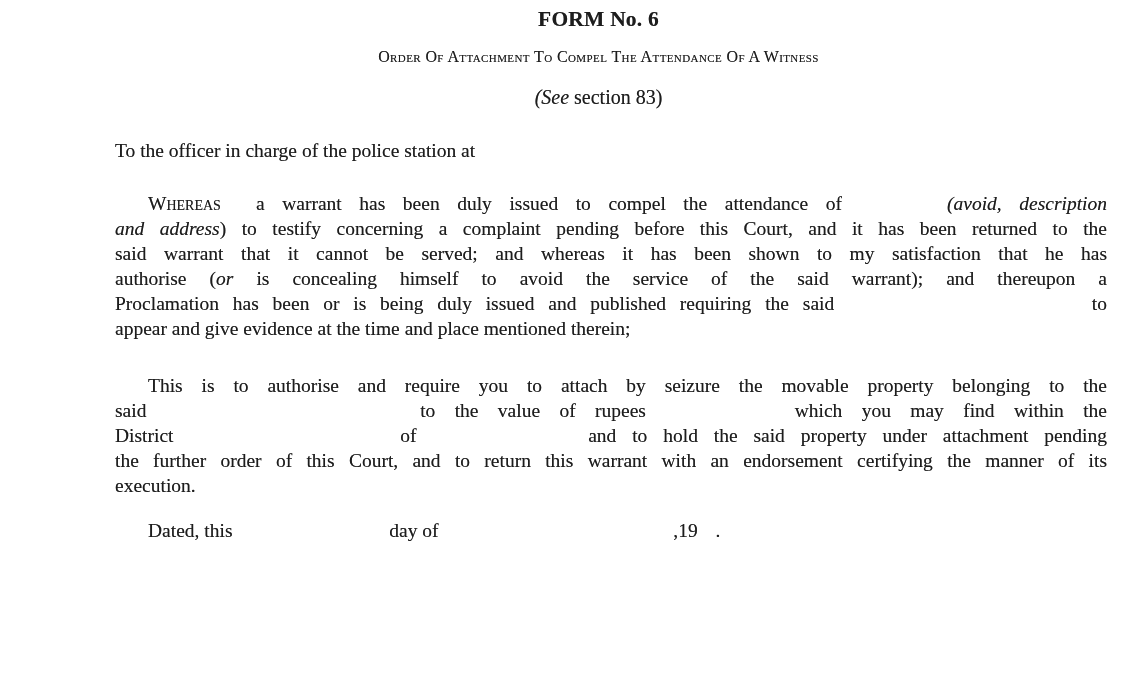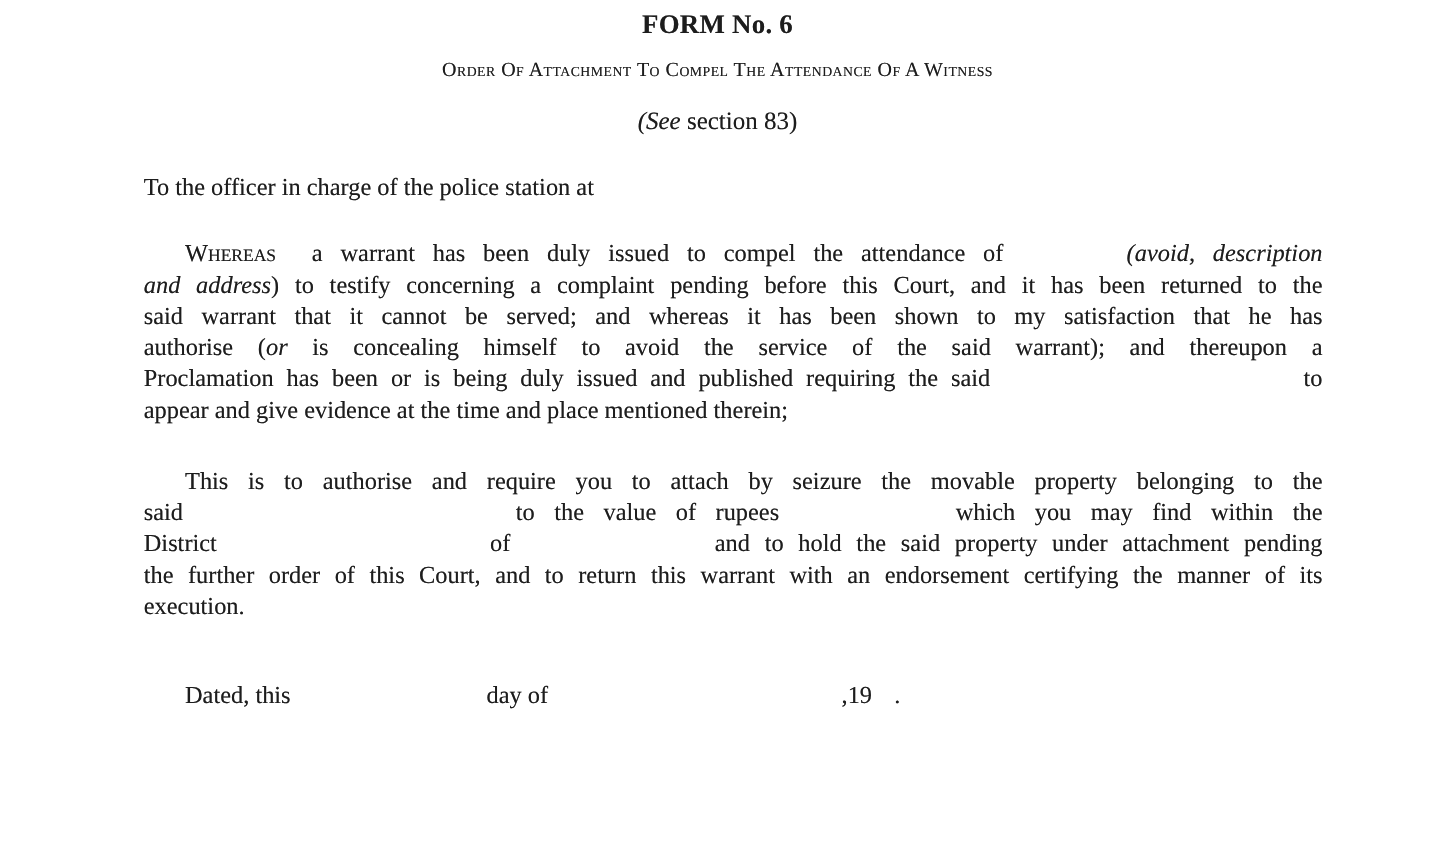--- a/index.html
+++ b/index.html
@@ -1,37 +1,37 @@
 <!DOCTYPE html>
 <html><head>
 <meta charset="utf-8">
 <style>
   html,body{margin:0;padding:0;background:#ffffff;}
   .page{
     width:1148px;height:568px;box-sizing:border-box;position:relative;overflow:hidden;
     background:#ffffff;color:#1d1d1d;
     font-family:"Liberation Serif","DejaVu Serif",serif;
     font-size:19.5px;line-height:25px;
-    padding:6px 90px 0 115px;
+    padding:6px 41px 0 115px;
     text-shadow:0 0 .5px rgba(20,20,20,.55);
   }
   .header{margin:0 -90px 0 -115px;text-align:center;}
   .title{font-size:21.5px;line-height:26px;font-weight:700;letter-spacing:.2px;}
   .subtitle{margin-top:13px;font-variant:small-caps;font-size:16px;line-height:24px;letter-spacing:.4px;}
   .sectionref{margin-top:16px;font-size:20px;line-height:25px;text-align:center;}
   .salutation{margin-top:28px;}
   .p1{margin-top:28px;}
   .p2{margin-top:32px;}
   .line{white-space:normal;}
   .j{text-align:justify;text-align-last:justify;}
   .indent{text-indent:33px;}
   .gap{display:inline-block;height:1px;vertical-align:baseline;}
   .it{font-style:italic;}
   .sc{font-variant:small-caps;}
-  .dated{margin-top:46px;}
+  .dated{margin-top:20px;}
   .sigrow{margin-top:40px;display:flex;justify-content:space-between;font-style:italic;text-align:right;}
   .sig-right{margin-right:78px;}
   .rule{margin-top:29px;margin-left:400px;width:181px;height:0;border-top:2px solid #3c3c3c;}
 </style>
 </head>
 <body>
 
 <div class="page">
 
   <div class="header">

